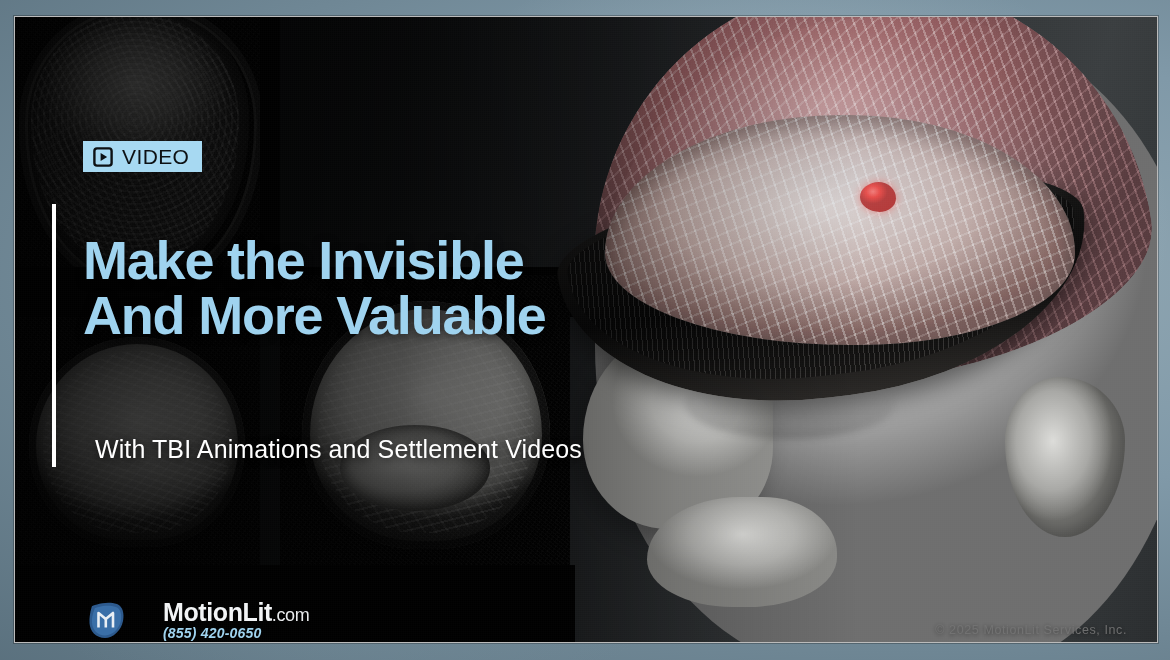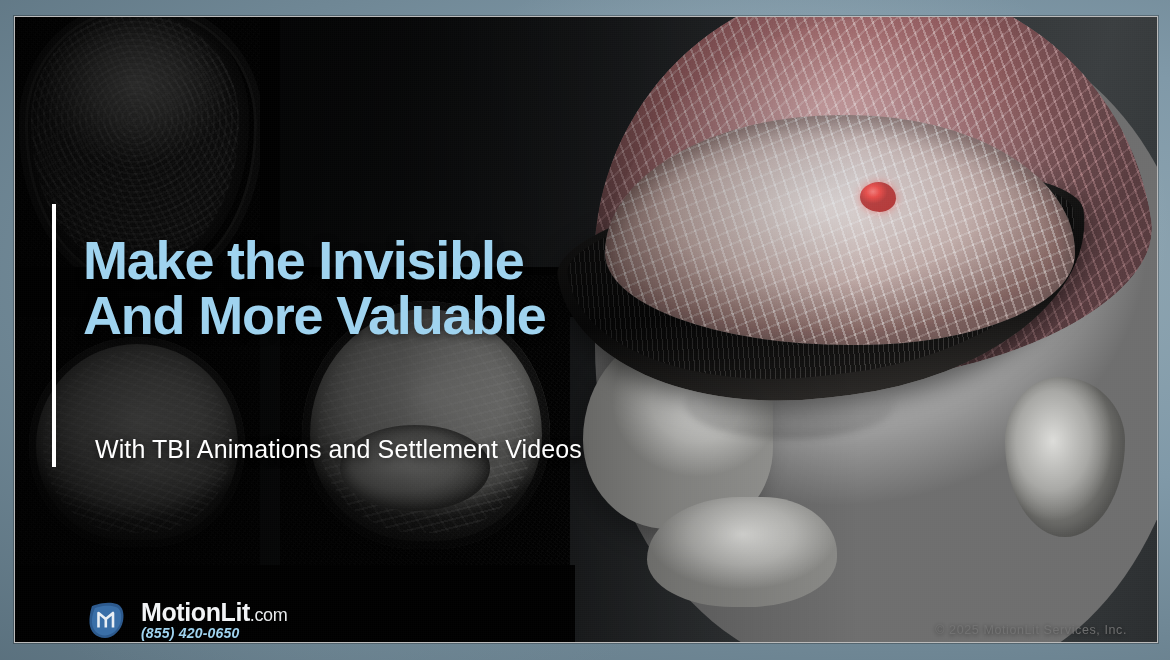--- a/index.html
+++ b/index.html
@@ -265,21 +265,21 @@
     color:#ffffff;font-size:25px;font-weight:400;letter-spacing:.1px;
     text-shadow:0 2px 8px rgba(0,0,0,.7);
   }
 
   
   .logo{
     position:absolute;left:68px;top:580px;
     display:flex;align-items:center;gap:12px;
   }
   .logo-mark{width:46px;height:46px;display:block;flex:0 0 auto;}
-  .logo-txt{display:flex;flex-direction:column;gap:1px;}
+  .logo-txt{display:flex;flex-direction:column;gap:1px;margin-left:22px;}
   .logo-word{
     font-size:25px;font-weight:700;color:#f2f4f6;letter-spacing:-.4px;line-height:1;
     white-space:nowrap;
   }
   .logo-word .tld{font-size:18px;font-weight:400;color:#e8eaec;}
   .logo-phone{
     font-size:14px;font-style:italic;font-weight:700;color:#9fd3ef;letter-spacing:.2px;line-height:1;
   }
 
   .copyright{
@@ -339,20 +339,29 @@
       </div>
 
       <div class="vignette"></div>
       <div class="grain"></div>
     </div>
 
     <div class="content">
 
       <div class="accent-rule"></div>
 
+      <div class="badge">
+        <span class="b-icon">
+          <svg viewBox="0 0 20 20" width="20" height="20" aria-hidden="true">
+            <rect x="1.4" y="1.4" width="17.2" height="17.2" rx="2.6" ry="2.6" fill="none" stroke="#0d1114" stroke-width="2.4"></rect>
+            <path d="M7.6 5.9 L14.1 10 L7.6 14.1 Z" fill="#0d1114"></path>
+          </svg>
+        </span>
+        <span class="b-text">VIDEO</span>
+      </div>
 
       <h1 class="headline">
         <span class="ln">Make the Invisible</span>
         <span class="ln">And More Valuable</span>
       </h1>
 
       <div class="subhead">With TBI Animations and Settlement Videos</div>
 
       <div class="logo">
         <span class="logo-mark">

